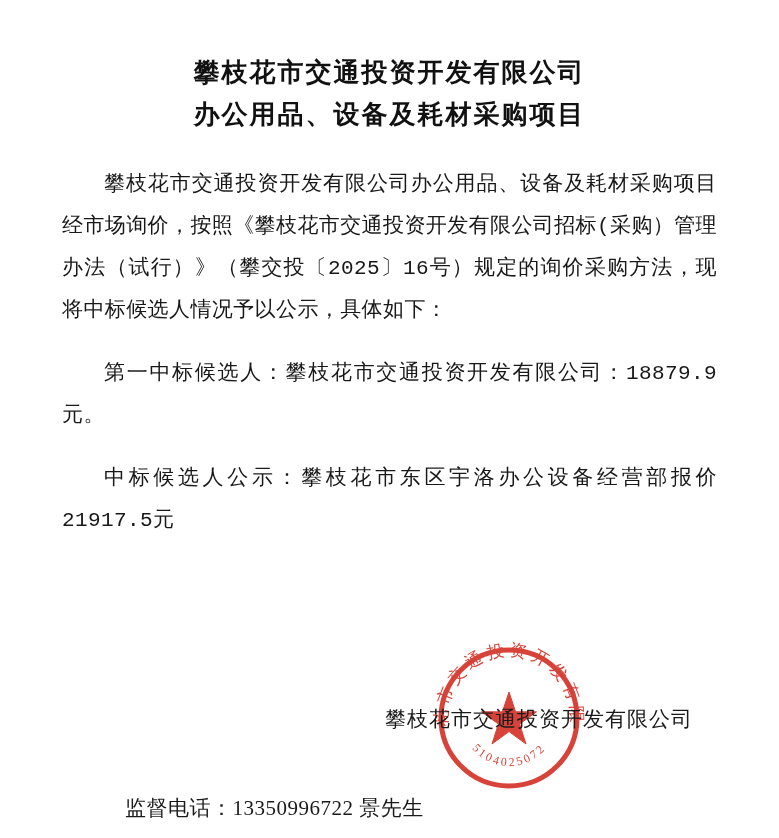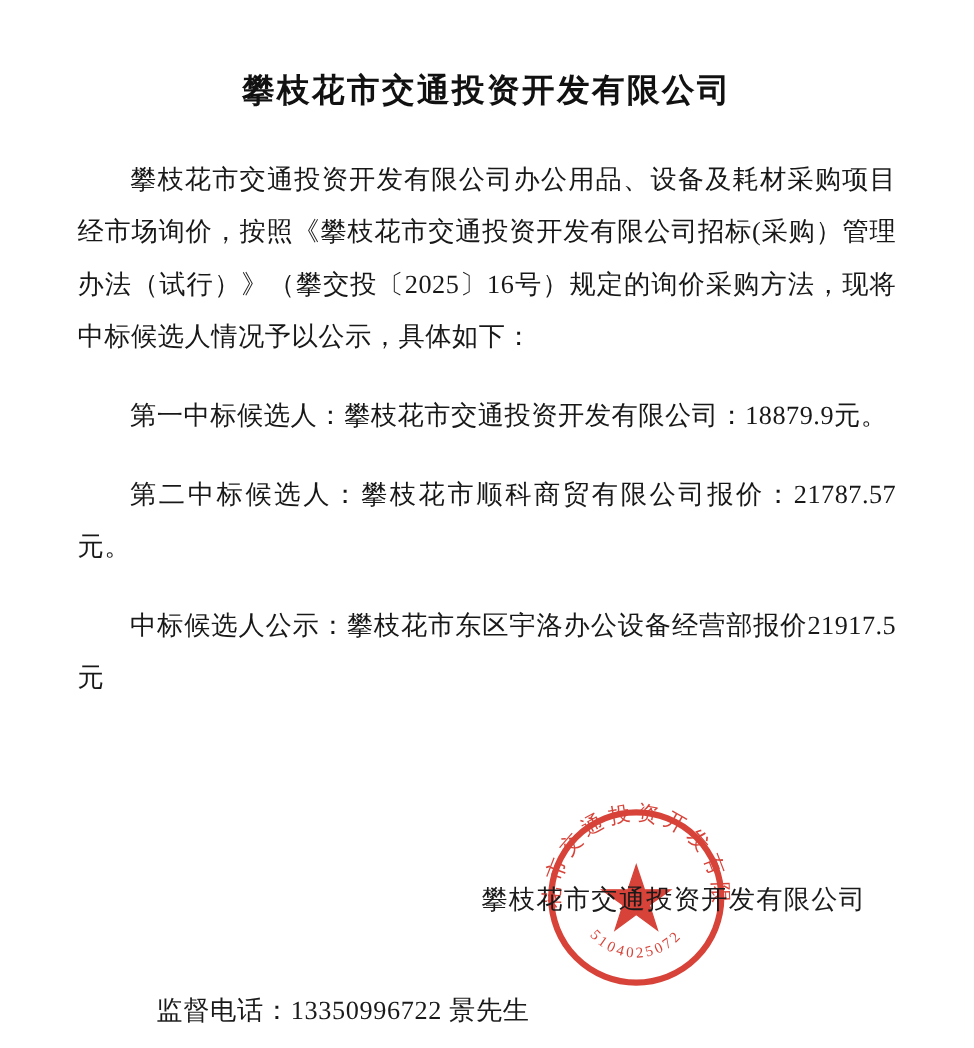--- a/index.html
+++ b/index.html
@@ -39,20 +39,21 @@
     margin-top: 28px;
   }
   .para {
     font-size: 21px;
     line-height: 2.0;
     text-align: justify;
     text-justify: inter-ideograph;
     text-indent: 2em;
     color: #181818;
     letter-spacing: 0.4px;
+    font-family: Liberation Mono, monospace;
   }
   .signature {
     position: absolute;
     right: 86px;
     top: 688px;
     text-align: center;
     font-size: 21px;
     line-height: 1.9;
     letter-spacing: 1px;
     z-index: 3;
@@ -80,26 +81,26 @@
   }
   .seal svg { display:block; }
 </style>
 </head>
 <body>
 
 <div class="page">
 
   <div class="title-block">
     <div class="title-line">攀枝花市交通投资开发有限公司</div>
+    <div class="title-line">办公用品、设备及耗材采购项目</div>
   </div>
 
   <div class="body-block">
     <p class="para">攀枝花市交通投资开发有限公司办公用品、设备及耗材采购项目经市场询价，按照《攀枝花市交通投资开发有限公司招标(采购）管理办法（试行）》（攀交投〔2025〕16号）规定的询价采购方法，现将中标候选人情况予以公示，具体如下：</p>
     <p class="para">第一中标候选人：攀枝花市交通投资开发有限公司：18879.9元。</p>
-    <p class="para">第二中标候选人：攀枝花市顺科商贸有限公司报价：21787.57元。</p>
     <p class="para">中标候选人公示：攀枝花市东区宇洛办公设备经营部报价21917.5元</p>
   </div>
 
   <div class="seal">
     <svg width="168" height="168" viewBox="0 0 168 168" xmlns="http://www.w3.org/2000/svg">
       <defs>
         <path id="arcTop" d="M 22,84 A 62,62 0 0 1 146,84" fill="none"></path>
         <path id="arcBottom" d="M 36,84 A 48,48 0 0 0 132,84" fill="none"></path>
       </defs>
       <circle cx="84" cy="84" r="68" fill="none" stroke="#d2291e" stroke-width="5"></circle>

